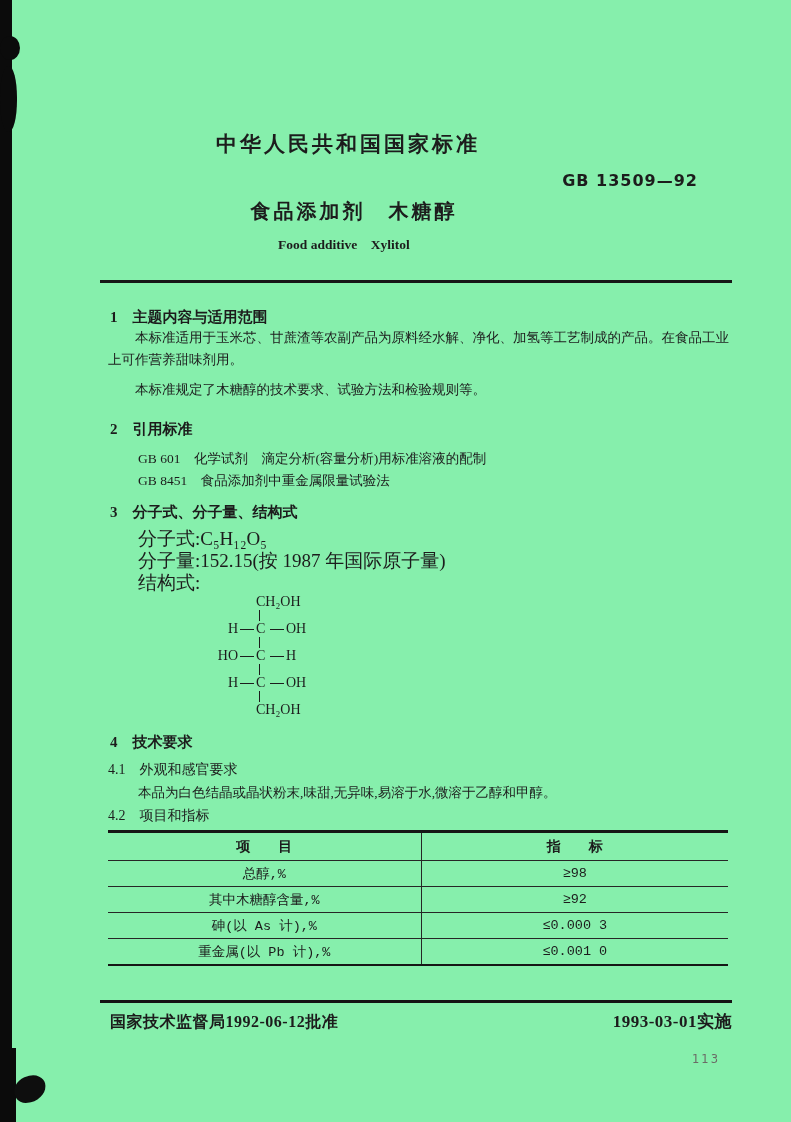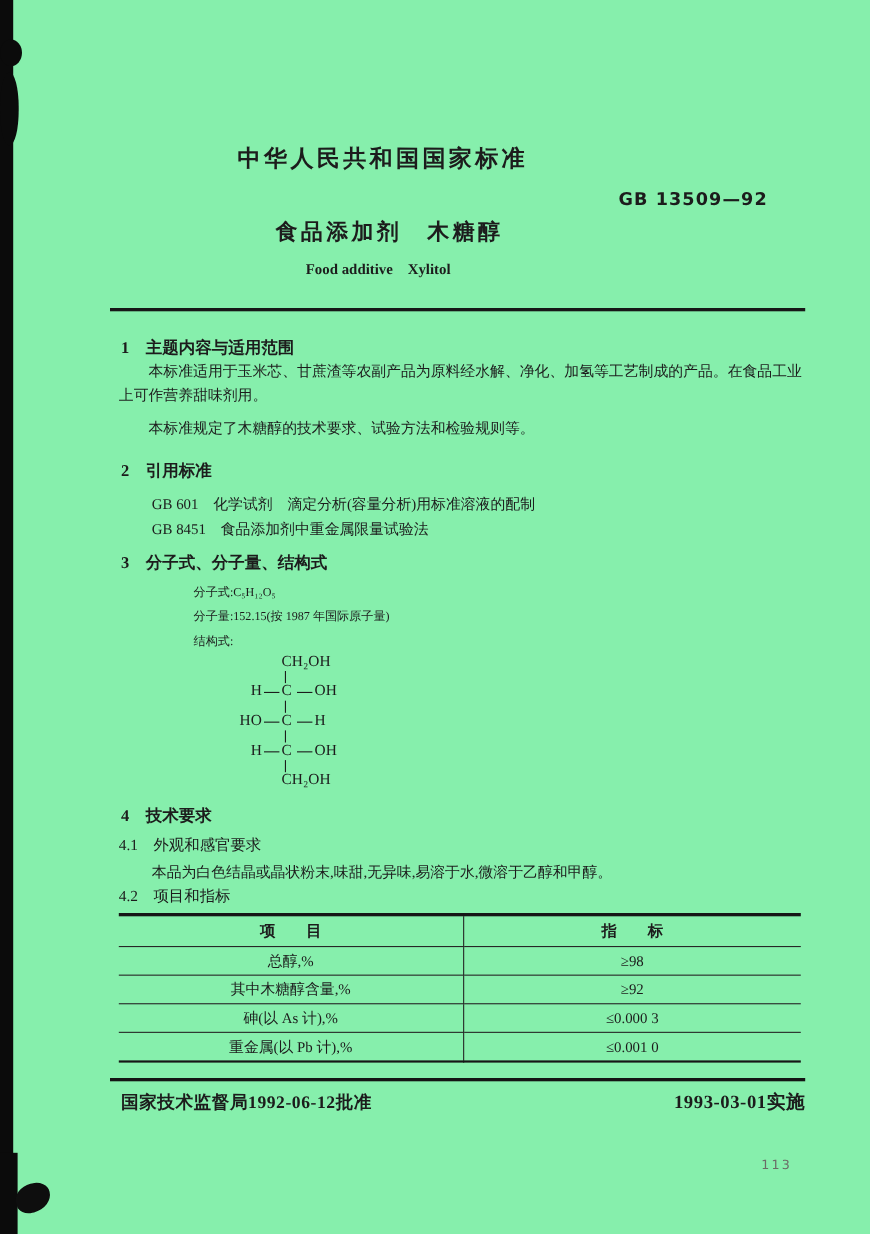--- a/index.html
+++ b/index.html
@@ -35,48 +35,48 @@
   .h-s2  { margin-top:18px; } .h-s3 { margin-top:10px; } .h-s4 { margin-top:14px; }
 
   .para { font-size:13.5px; line-height:22px; margin:0; }
   .para1 { margin-top:8px; text-indent:2em; }
   .para2 { text-indent:2em; }
 
   .refs { margin-top:9px; padding-left:30px; }
   .ref-line { font-size:13.5px; line-height:22px; }
 
   .fml { margin-top:6px; padding-left:30px; }
-  .fml-line { font-size:11px; line-height:22px;margin-left:38px; }
+  .fml-line { font-size:19px; line-height:22px; }
 
   
   .structure { margin-left:100px; margin-top:0; }
   .s-row { display:flex; align-items:flex-start; height:16px; font-size:14px; }
   .s-l { display:inline-block; width:30px; text-align:right; white-space:nowrap; }
   .s-b { display:inline-block; position:relative; width:18px; height:14px; }
   .bonded .s-b::after { content:""; position:absolute; left:2px; right:2px; top:54%;
                         border-top:1.4px solid #1c1c1c; }
   .s-c { display:inline-block; width:12px; white-space:nowrap; overflow:visible; }
   .s-r { display:inline-block; white-space:nowrap; }
   .s-v { height:11px; }
   .s-v i { display:block; margin-left:51px; width:1.4px; height:11px; background:#1c1c1c; }
 
   .sub-head { margin-top:8px; font-size:14px; line-height:20px; }
   .sub-head2 { margin-top:2px; }
   .sub-text { margin-top:2px; padding-left:30px; font-size:13.5px; line-height:22px; }
 
   
   table.spec { margin-top:4px; width:620px; border-collapse:collapse;
-               border-top:3px solid #161616; border-bottom:2px solid #161616; }
+               border-top:3px solid #161616; border-bottom:2px solid #161616;font-family:Liberation Mono, monospace; }
   table.spec th, table.spec td { border-bottom:1px solid #262626; text-align:center;
                font-size:13.5px; height:23px; padding:1px 4px; }
   table.spec th { font-weight:bold; font-size:14px; height:25px; }
   table.spec th:first-child, table.spec td:first-child { border-right:1px solid #262626; width:50.5%; }
 
   
-  .footer { position:absolute; left:100px; top:980px; width:632px; }
+  .footer { position:absolute; left:100px; top:1000px; width:632px; }
   .f-rule { height:3px; background:#141414; }
   .f-row { display:flex; justify-content:space-between; align-items:baseline;
            margin-top:7px; padding-left:10px; }
   .f-approve { font-weight:bold; font-size:16px; letter-spacing:0.5px; }
   .f-impl { font-weight:bold; font-size:17px; letter-spacing:0.5px; }
   .page-num { position:absolute; left:692px; top:1052px; font-size:11.5px; color:#6b6b66;
               letter-spacing:2px; font-family:"DejaVu Sans","Liberation Sans",sans-serif; }
 </style>
 </head>
 <body>

